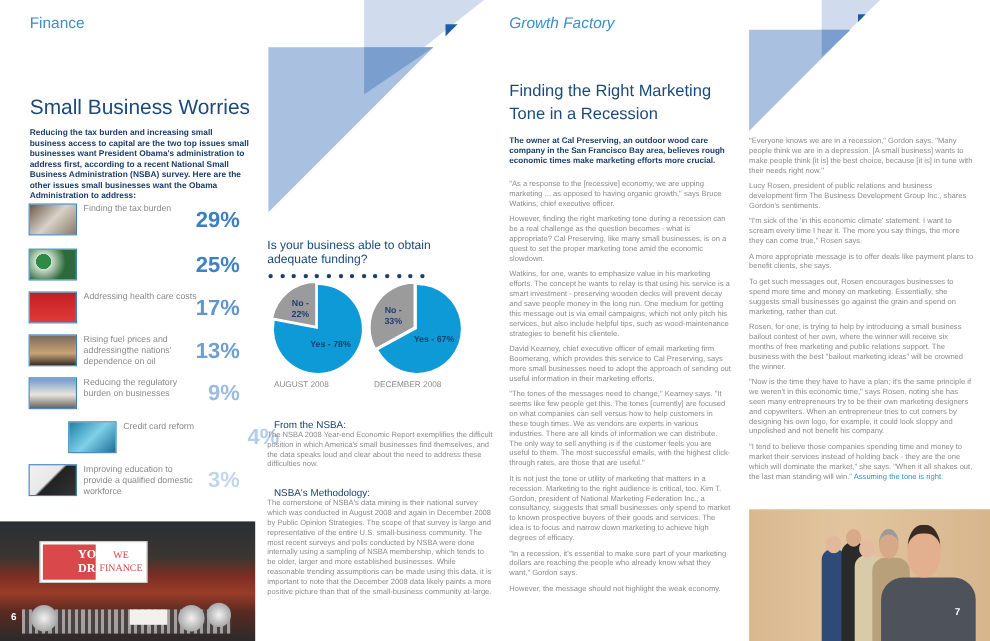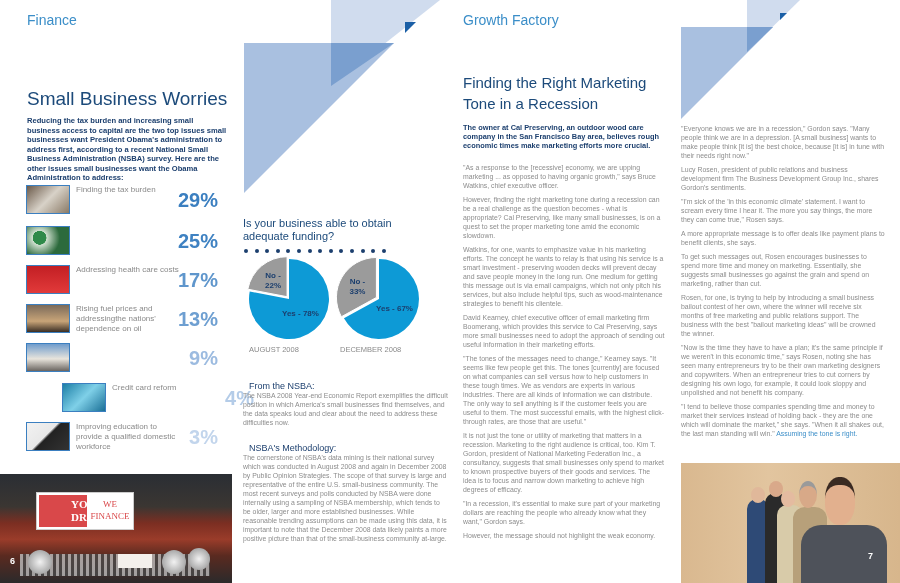--- a/index.html
+++ b/index.html
@@ -60,20 +60,21 @@
       <div class="worry-label">Addressing health care costs</div>
       <div class="worry-pct" style="color: rgb(95, 150, 204);">17%</div>
     </div>
     <div class="worry" style="top: 304px;">
       <div class="thumb" style="background: linear-gradient(rgb(122, 106, 90), rgb(200, 164, 120) 60%, rgb(58, 46, 36));"></div>
       <div class="worry-label">Rising fuel prices and addressingthe nations' dependence on oil</div>
       <div class="worry-pct" style="color: rgb(110, 159, 209);">13%</div>
     </div>
     <div class="worry" style="top: 343px;">
       <div class="thumb" style="background: linear-gradient(rgb(111, 156, 204), rgb(232, 228, 220) 55%, rgb(106, 100, 96));"></div>
+      <div class="worry-label">Reducing the regulatory burden on businesses</div>
       <div class="worry-pct" style="color: rgb(156, 187, 224);">9%</div>
     </div>
     <div class="worry" style="top: 383px; margin-left: 36px;">
       <div class="thumb" style="background: linear-gradient(135deg, rgb(29, 127, 166), rgb(127, 208, 232) 50%, rgb(26, 111, 150));"></div>
       <div class="worry-label">Credit card reform</div>
       <div class="worry-pct" style="color: rgb(180, 204, 232);">4%</div>
     </div>
     <div class="worry" style="top: 422px;">
       <div class="thumb" style="background: linear-gradient(135deg, rgb(242, 242, 242), rgb(232, 232, 232) 45%, rgb(34, 34, 34) 50%, rgb(51, 51, 51));"></div>
       <div class="worry-label">Improving education to provide a qualified domestic workforce</div>
@@ -129,21 +130,21 @@
     <text text-anchor="middle" font-size="8" font-weight="bold" fill="#1c3f6e" font-family="Liberation Sans, sans-serif"><tspan x="117.48144932490139" y="29.27396460624073">No -</tspan><tspan x="117.48144932490139" y="39.27396460624073">33%</tspan></text>
   </svg>
 <div class="abs pie-caption" style="left:249px; top:345px;">AUGUST 2008</div>
 <div class="abs pie-caption" style="left:340px; top:345px;">DECEMBER 2008</div>
 
 <h3 class="abs subhead" style="left:243px; top:375px;">From the NSBA:</h3>
 <div class="abs body-text" style="left:243px; top:391px; width:205px;">The NSBA 2008 Year-end Economic Report exemplifies the difficult position in which America's small businesses find themselves, and the data speaks loud and clear about the need to address these difficulties now.</div>
 <h3 class="abs subhead" style="left:243px; top:437px;">NSBA's Methodology:</h3>
 <div class="abs body-text" style="left:243px; top:453px; width:205px;">The cornerstone of NSBA's data mining is their national survey which was conducted in August 2008 and again in December 2008 by Public Opinion Strategies. The scope of that survey is large and representative of the entire U.S. small-business community. The most recent surveys and polls conducted by NSBA were done internally using a sampling of NSBA membership, which tends to be older, larger and more established businesses. While reasonable trending assumptions can be made using this data, it is important to note that the December 2008 data likely paints a more positive picture than that of the small-business community at-large.</div>
 
-<div class="abs section-label" style="left:463px; top:12px;">Growth Factory</div>
+<div class="abs section-label" style="left:463px; top:12px;font-style:italic;">Growth Factory</div>
 
 <svg class="tri" style="left:660px; top:0;" width="160" height="130">
   <polygon points="87,0 140,0 87,52" fill="#d0dcee"></polygon>
   <polygon points="21,27 113,27 21,119" fill="#a9c0e0"></polygon>
   <polygon points="87,27 113,27 87,52" fill="#7a9fcf"></polygon>
   <polygon points="120,13 127,13 120,20" fill="#1a5fa6"></polygon>
 </svg>
 
 <h1 class="abs headline" style="left:463px; top:72px; width:210px; font-size:15px;">Finding the Right Marketing Tone in a Recession</h1>
 

